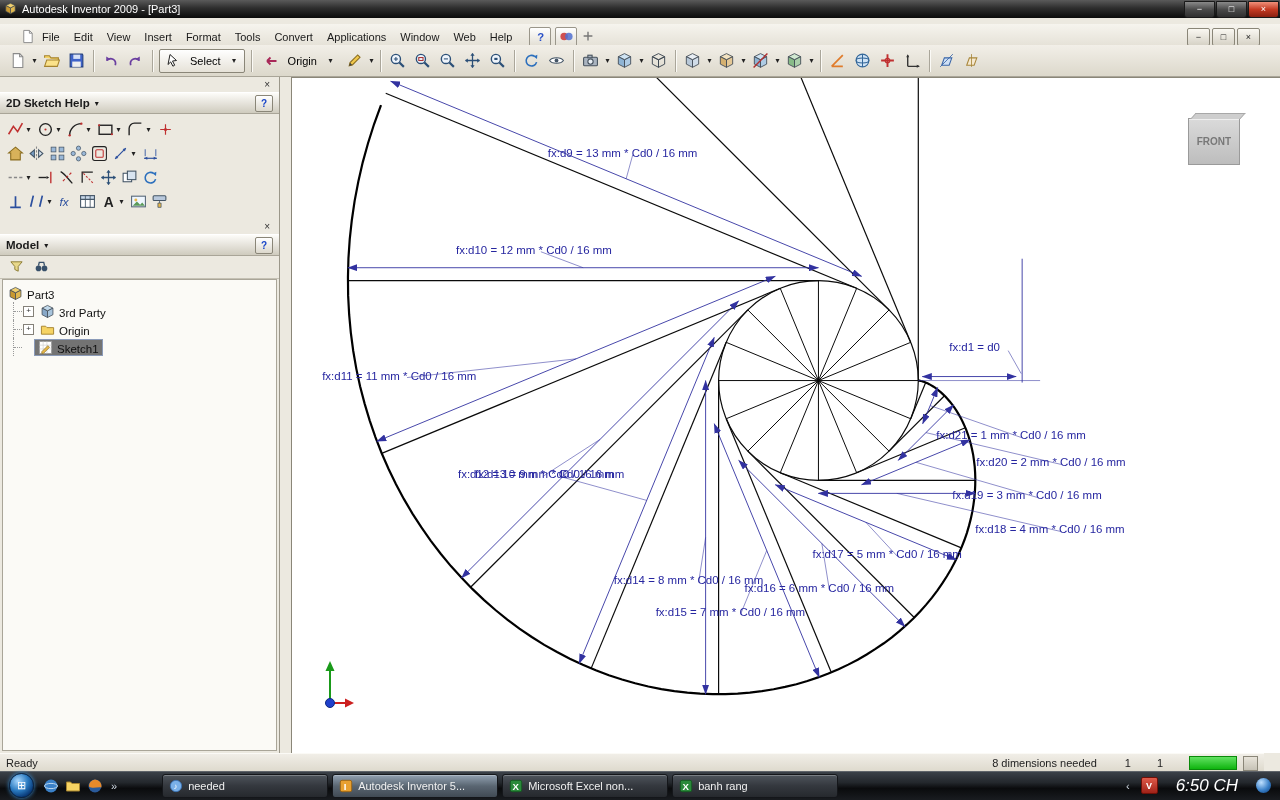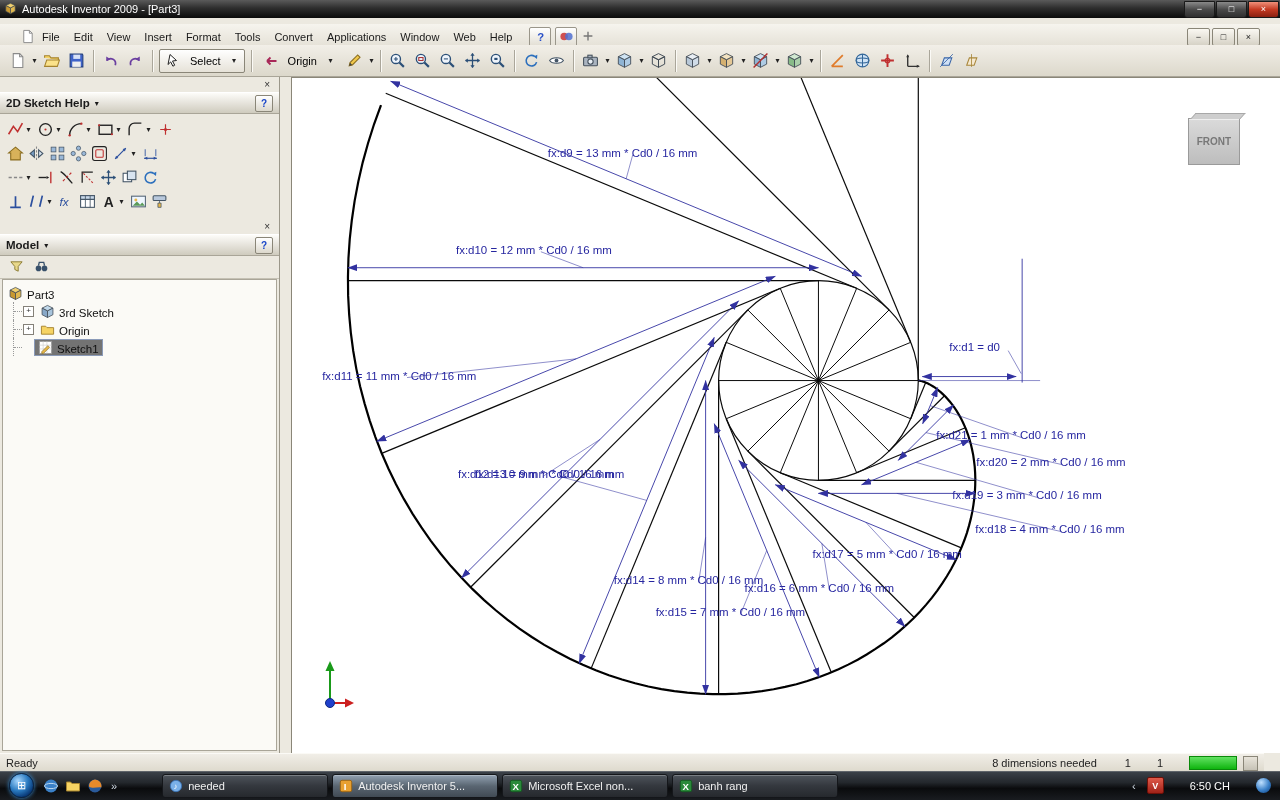--- a/index.html
+++ b/index.html
@@ -111,21 +111,21 @@
   #task-buttons{display:flex;margin-left:38px;}
   .taskbtn{width:152px;height:22px;margin:0 2px;border-radius:3px;border:1px solid #14161a;
     background:linear-gradient(#4e545c,#34383e 50%,#26292e);color:#f0f0f0;font-size:11px;
     display:flex;align-items:center;gap:5px;padding:0 6px;
     box-shadow:inset 0 1px 0 rgba(255,255,255,.25);overflow:hidden;white-space:nowrap;}
   .taskbtn.active{background:linear-gradient(#93a2b2,#5a6672 50%,#414a54);}
   #tray{margin-left:auto;display:flex;align-items:center;gap:6px;padding-right:6px;color:#fff;}
   .tray-v{width:15px;height:15px;border-radius:2px;border:1px solid #701008;
     background:linear-gradient(#e05a4a,#a02218);font-size:9px;font-weight:bold;
     display:flex;align-items:center;justify-content:center;}
-  #tray-clock{font-size:11px;margin:0 20px;}
+  #tray-clock{font-size:17px;margin:0 12px;font-style:italic;}
   .tray-orb{width:15px;height:15px;border-radius:50%;
     background:radial-gradient(circle at 35% 30%,#bfe0ff,#3a80c8 55%,#0a3a78);}
 </style>
 </head>
 <body>
 
 <div id="screen">
 
   <div id="titlebar">
     <span id="app-icon-slot"><span class="icon">
@@ -731,21 +731,21 @@
           <span class="stub"></span>
           <span class="plusbox">+</span>
           <span class="tlabelwrap">
             <span class="icon">
               <svg viewBox="0 0 16 16" width="15" height="15">
                 <path d="M8 1.5l5.8 2.9L8 7.3 2.2 4.4z" fill="#c0d8ea" stroke="#3d4752" stroke-width=".8"></path>
                 <path d="M2.2 4.4v7l5.8 3v-7z" fill="#88a8c8" stroke="#3d4752" stroke-width=".8"></path>
                 <path d="M13.8 4.4v7l-5.8 3v-7z" fill="#a8c4dc" stroke="#3d4752" stroke-width=".8"></path>
               </svg>
             </span>
-            <span>3rd Sketch</span>
+            <span>3rd Party</span>
           </span>
         </div>
         <div class="titem">
           <span class="stub"></span>
           <span class="plusbox">+</span>
           <span class="tlabelwrap">
             <span class="icon">
               <svg viewBox="0 0 16 16" width="15" height="15">
                 <path d="M1.5 4.5h4.5l1.5 1.5h7V13h-13z" fill="#f6d363" stroke="#a5832f"></path>
               </svg>

